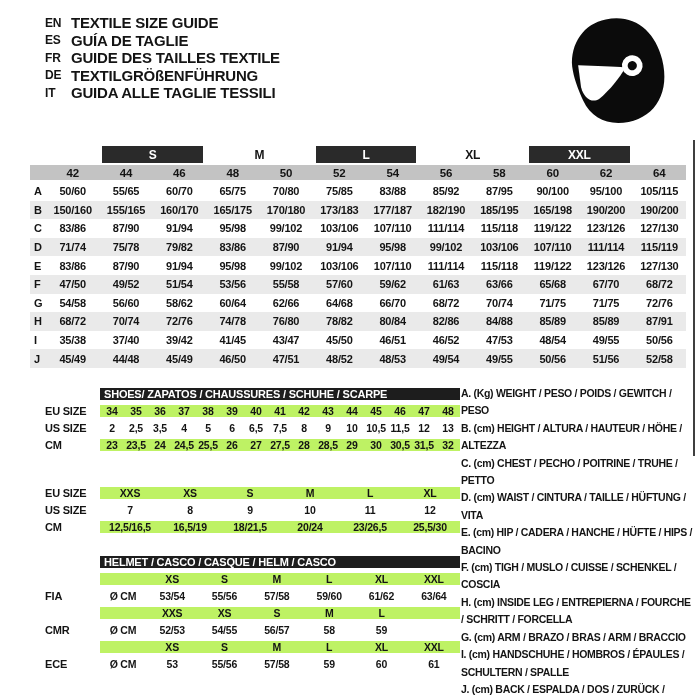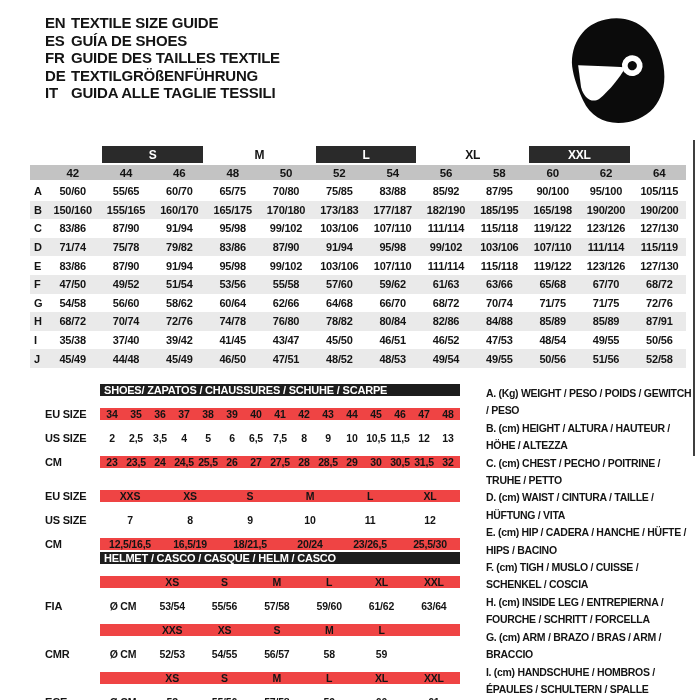--- a/index.html
+++ b/index.html
@@ -2,74 +2,74 @@
 <html><head>
 <meta charset="utf-8">
 <style>
   html,body{margin:0;padding:0;}
   .page{position:relative;width:700px;height:700px;background:#ffffff;overflow:hidden;
         font-family:"Liberation Sans",sans-serif;color:#141414;font-weight:bold;letter-spacing:-0.2px;}
 
   
   .lang-list{position:absolute;left:45px;top:14px;}
   .lang-row{display:flex;height:17.5px;align-items:center;}
-  .lang-code{width:26px;font-size:15px;}
+  .lang-code{width:26px;font-size:12px;}
   .lang-text{font-size:15px;}
 
   
   .helmet-icon{position:absolute;left:552px;top:10px;}
 
   
   .size-table{position:absolute;left:30px;top:146px;width:656px;}
   .main-grid-row{display:grid;grid-template-columns:16px repeat(12,1fr);}
   .size-group-row{height:17px;margin-bottom:2px;}
   .size-group{display:flex;align-items:center;justify-content:center;font-size:12px;margin:0 3px;}
   .size-group.boxed{background:#2a2a2a;color:#ffffff;}
   .num-row{background:#c3c3c3;height:15px;align-items:center;margin-bottom:2px;}
   .num-row .cell{text-align:center;font-size:11.5px;}
   .data-row{height:18.6px;align-items:center;}
   .data-row.striped{background:#eaeaea;}
   .data-row .cell{text-align:center;font-size:11px;}
   .cell.letter{text-align:left;padding-left:4px;font-size:11px;}
 
   
   .section{position:absolute;left:30px;width:430px;}
-  .srow{display:flex;height:23px;margin-bottom:1px;align-items:flex-start;}
+  .srow{display:flex;height:16px;margin-bottom:1px;align-items:flex-end;}
   .slabel{width:70px;flex:none;display:flex;align-items:center;padding-left:15px;box-sizing:border-box;font-size:11px;}
   .sbar{flex:1;background:#1d1d1d;color:#ffffff;font-size:11px;display:flex;align-items:center;padding-left:4px;}
   .svals{flex:1;display:grid;align-items:center;}
-  .svals.striped{background:#ef4444;}
+  .svals.striped{background:#bef264;}
   .scell{text-align:center;font-size:10.5px;}
   .grid15{grid-template-columns:repeat(15,1fr);}
   .grid6{grid-template-columns:repeat(6,1fr);}
   .helmetgrid{grid-template-columns:46px repeat(6,1fr);}
   .shoes{top:384px;}
   .gloves{top:466px;}
   .helmet{top:552px;}
 
   
   .legend{position:absolute;left:461px;top:385px;width:233px;}
-  .legend-item{font-size:10.5px;line-height:17.4px;letter-spacing:-0.3px;margin-left:25px;}
+  .legend-item{font-size:10.5px;line-height:17.4px;letter-spacing:-0.3px;}
 
   
   .edge-line{position:absolute;left:693px;top:140px;width:2px;height:316px;background:#3f3f3f;}
 </style>
 </head>
 <body>
 
 <div class="page">
 
   <div class="lang-list">
       <div class="lang-row">
         <div class="lang-code">EN</div>
         <div class="lang-text">TEXTILE SIZE GUIDE</div>
       </div>
       <div class="lang-row">
         <div class="lang-code">ES</div>
-        <div class="lang-text">GUÍA DE SHOES</div>
+        <div class="lang-text">GUÍA DE TAGLIE</div>
       </div>
       <div class="lang-row">
         <div class="lang-code">FR</div>
         <div class="lang-text">GUIDE DES TAILLES TEXTILE</div>
       </div>
       <div class="lang-row">
         <div class="lang-code">DE</div>
         <div class="lang-text">TEXTILGRÖßENFÜHRUNG</div>
       </div>
       <div class="lang-row">

